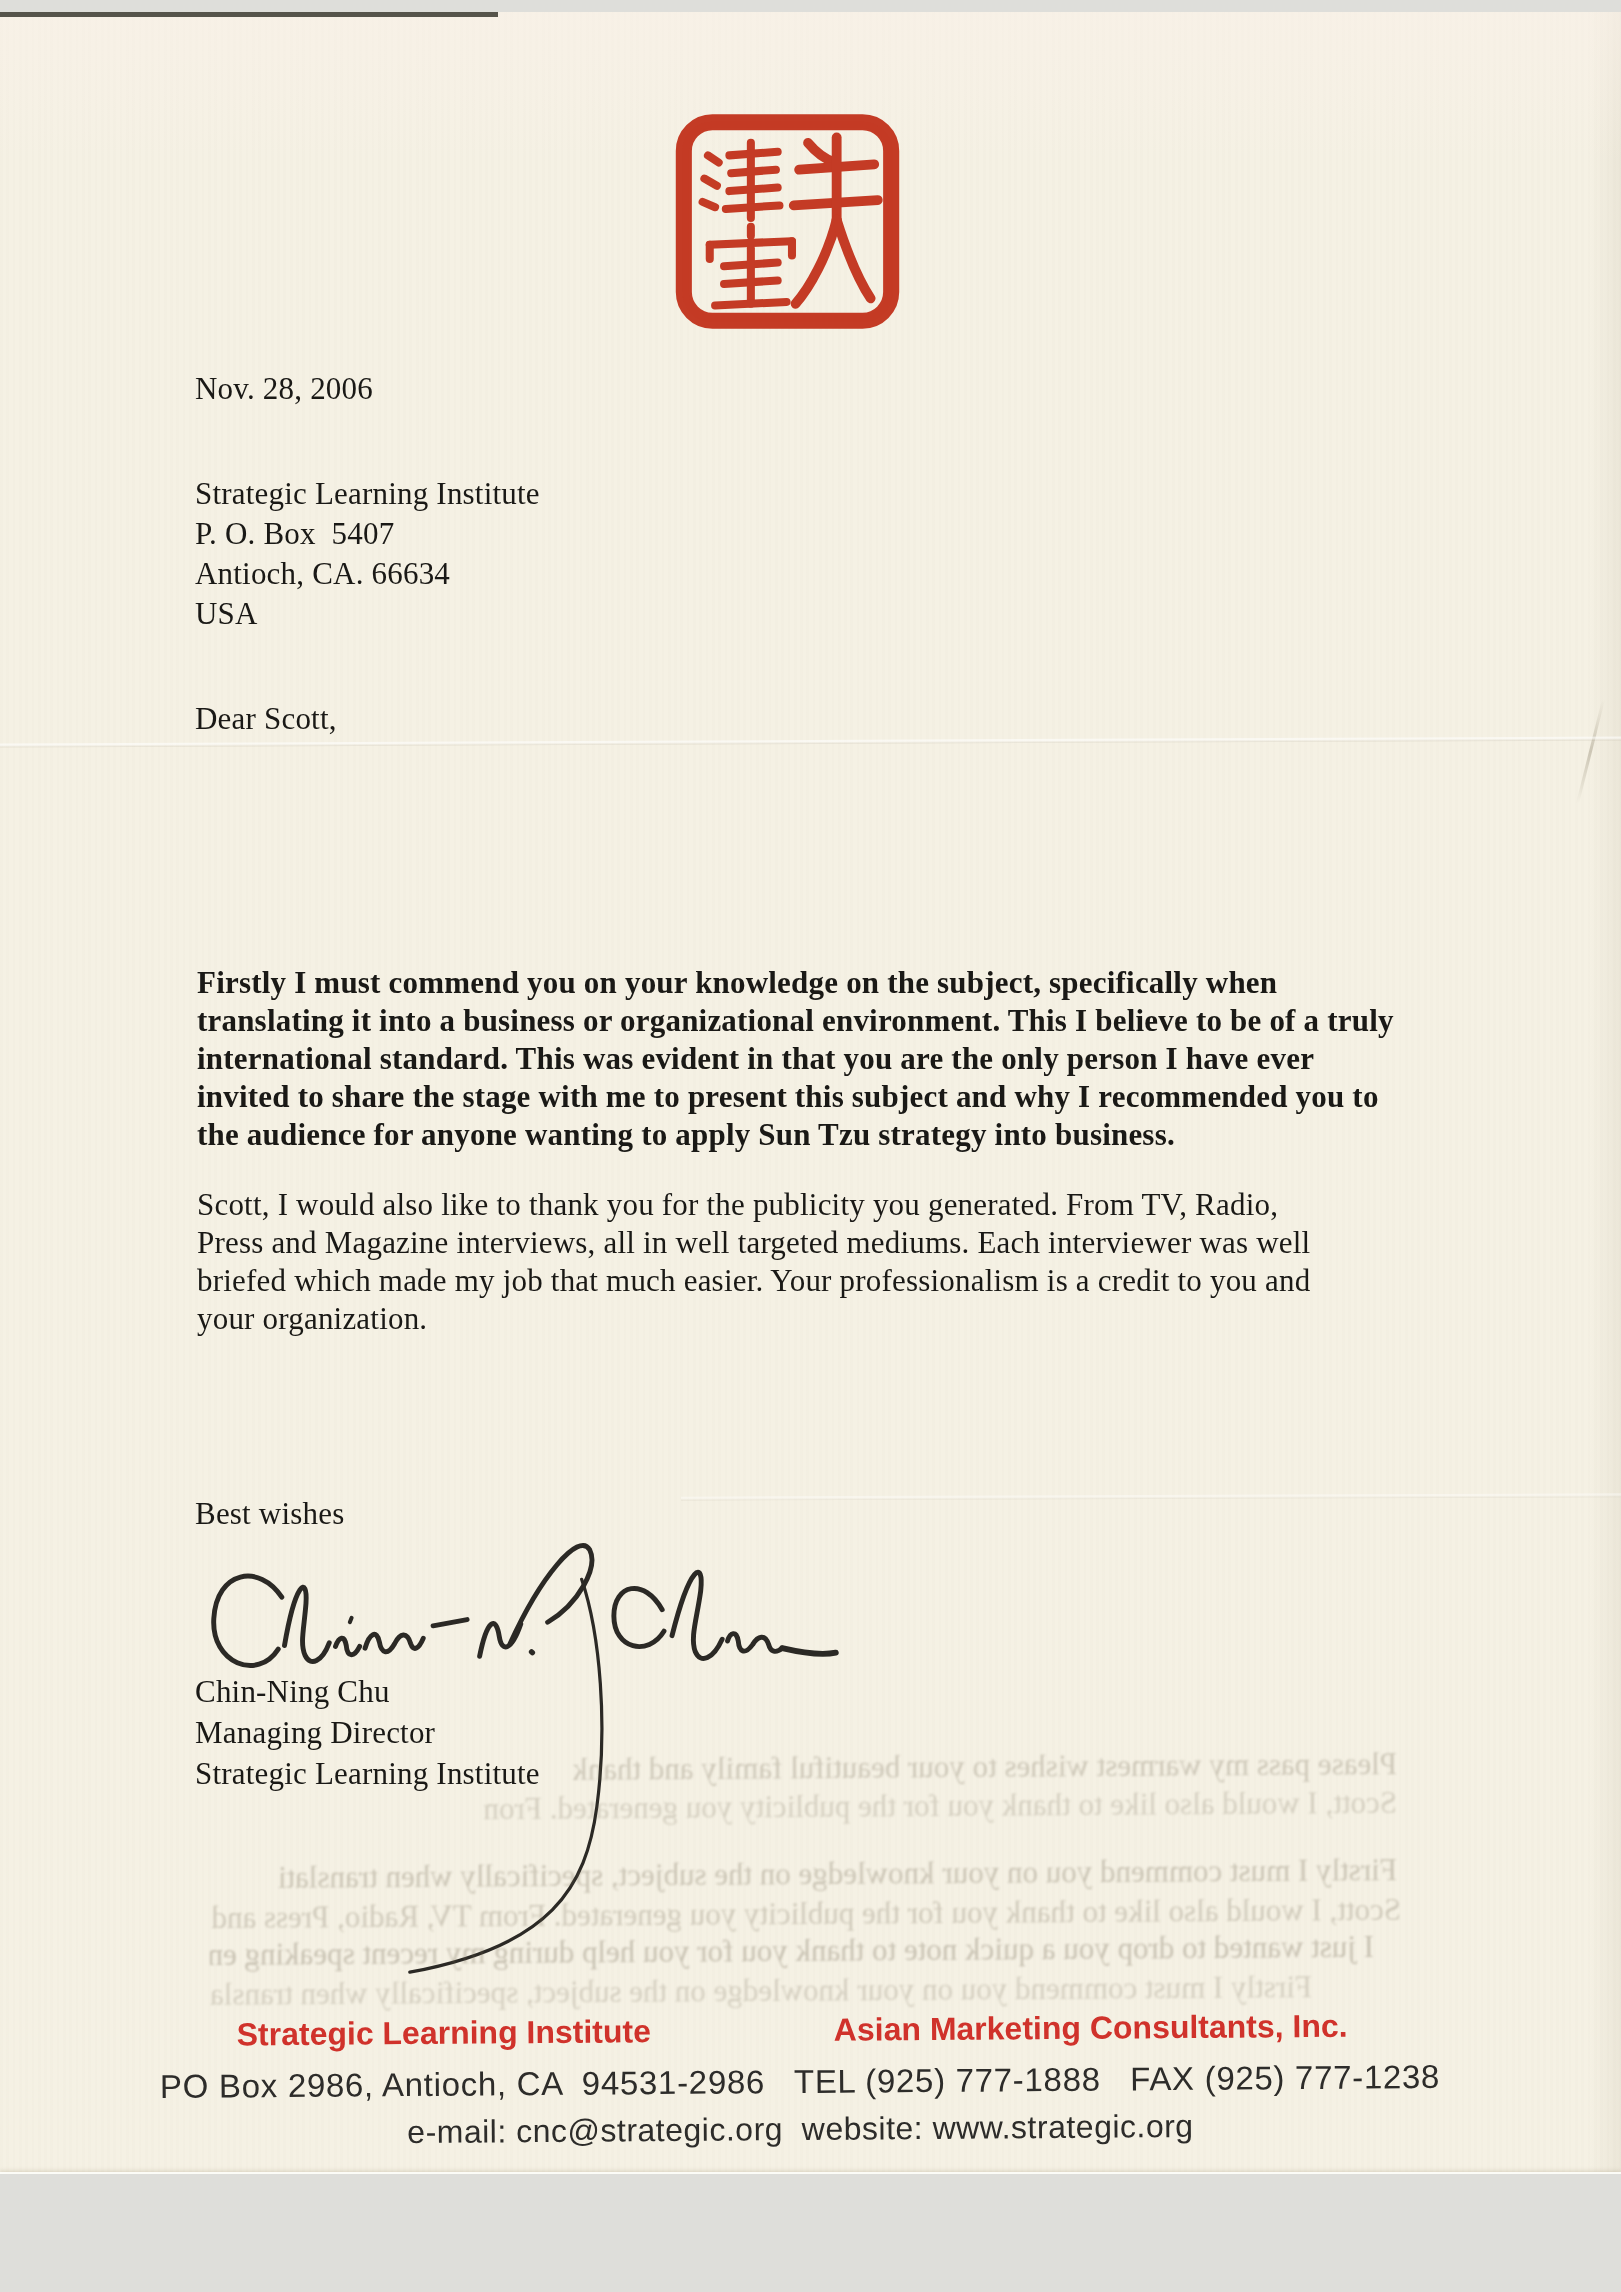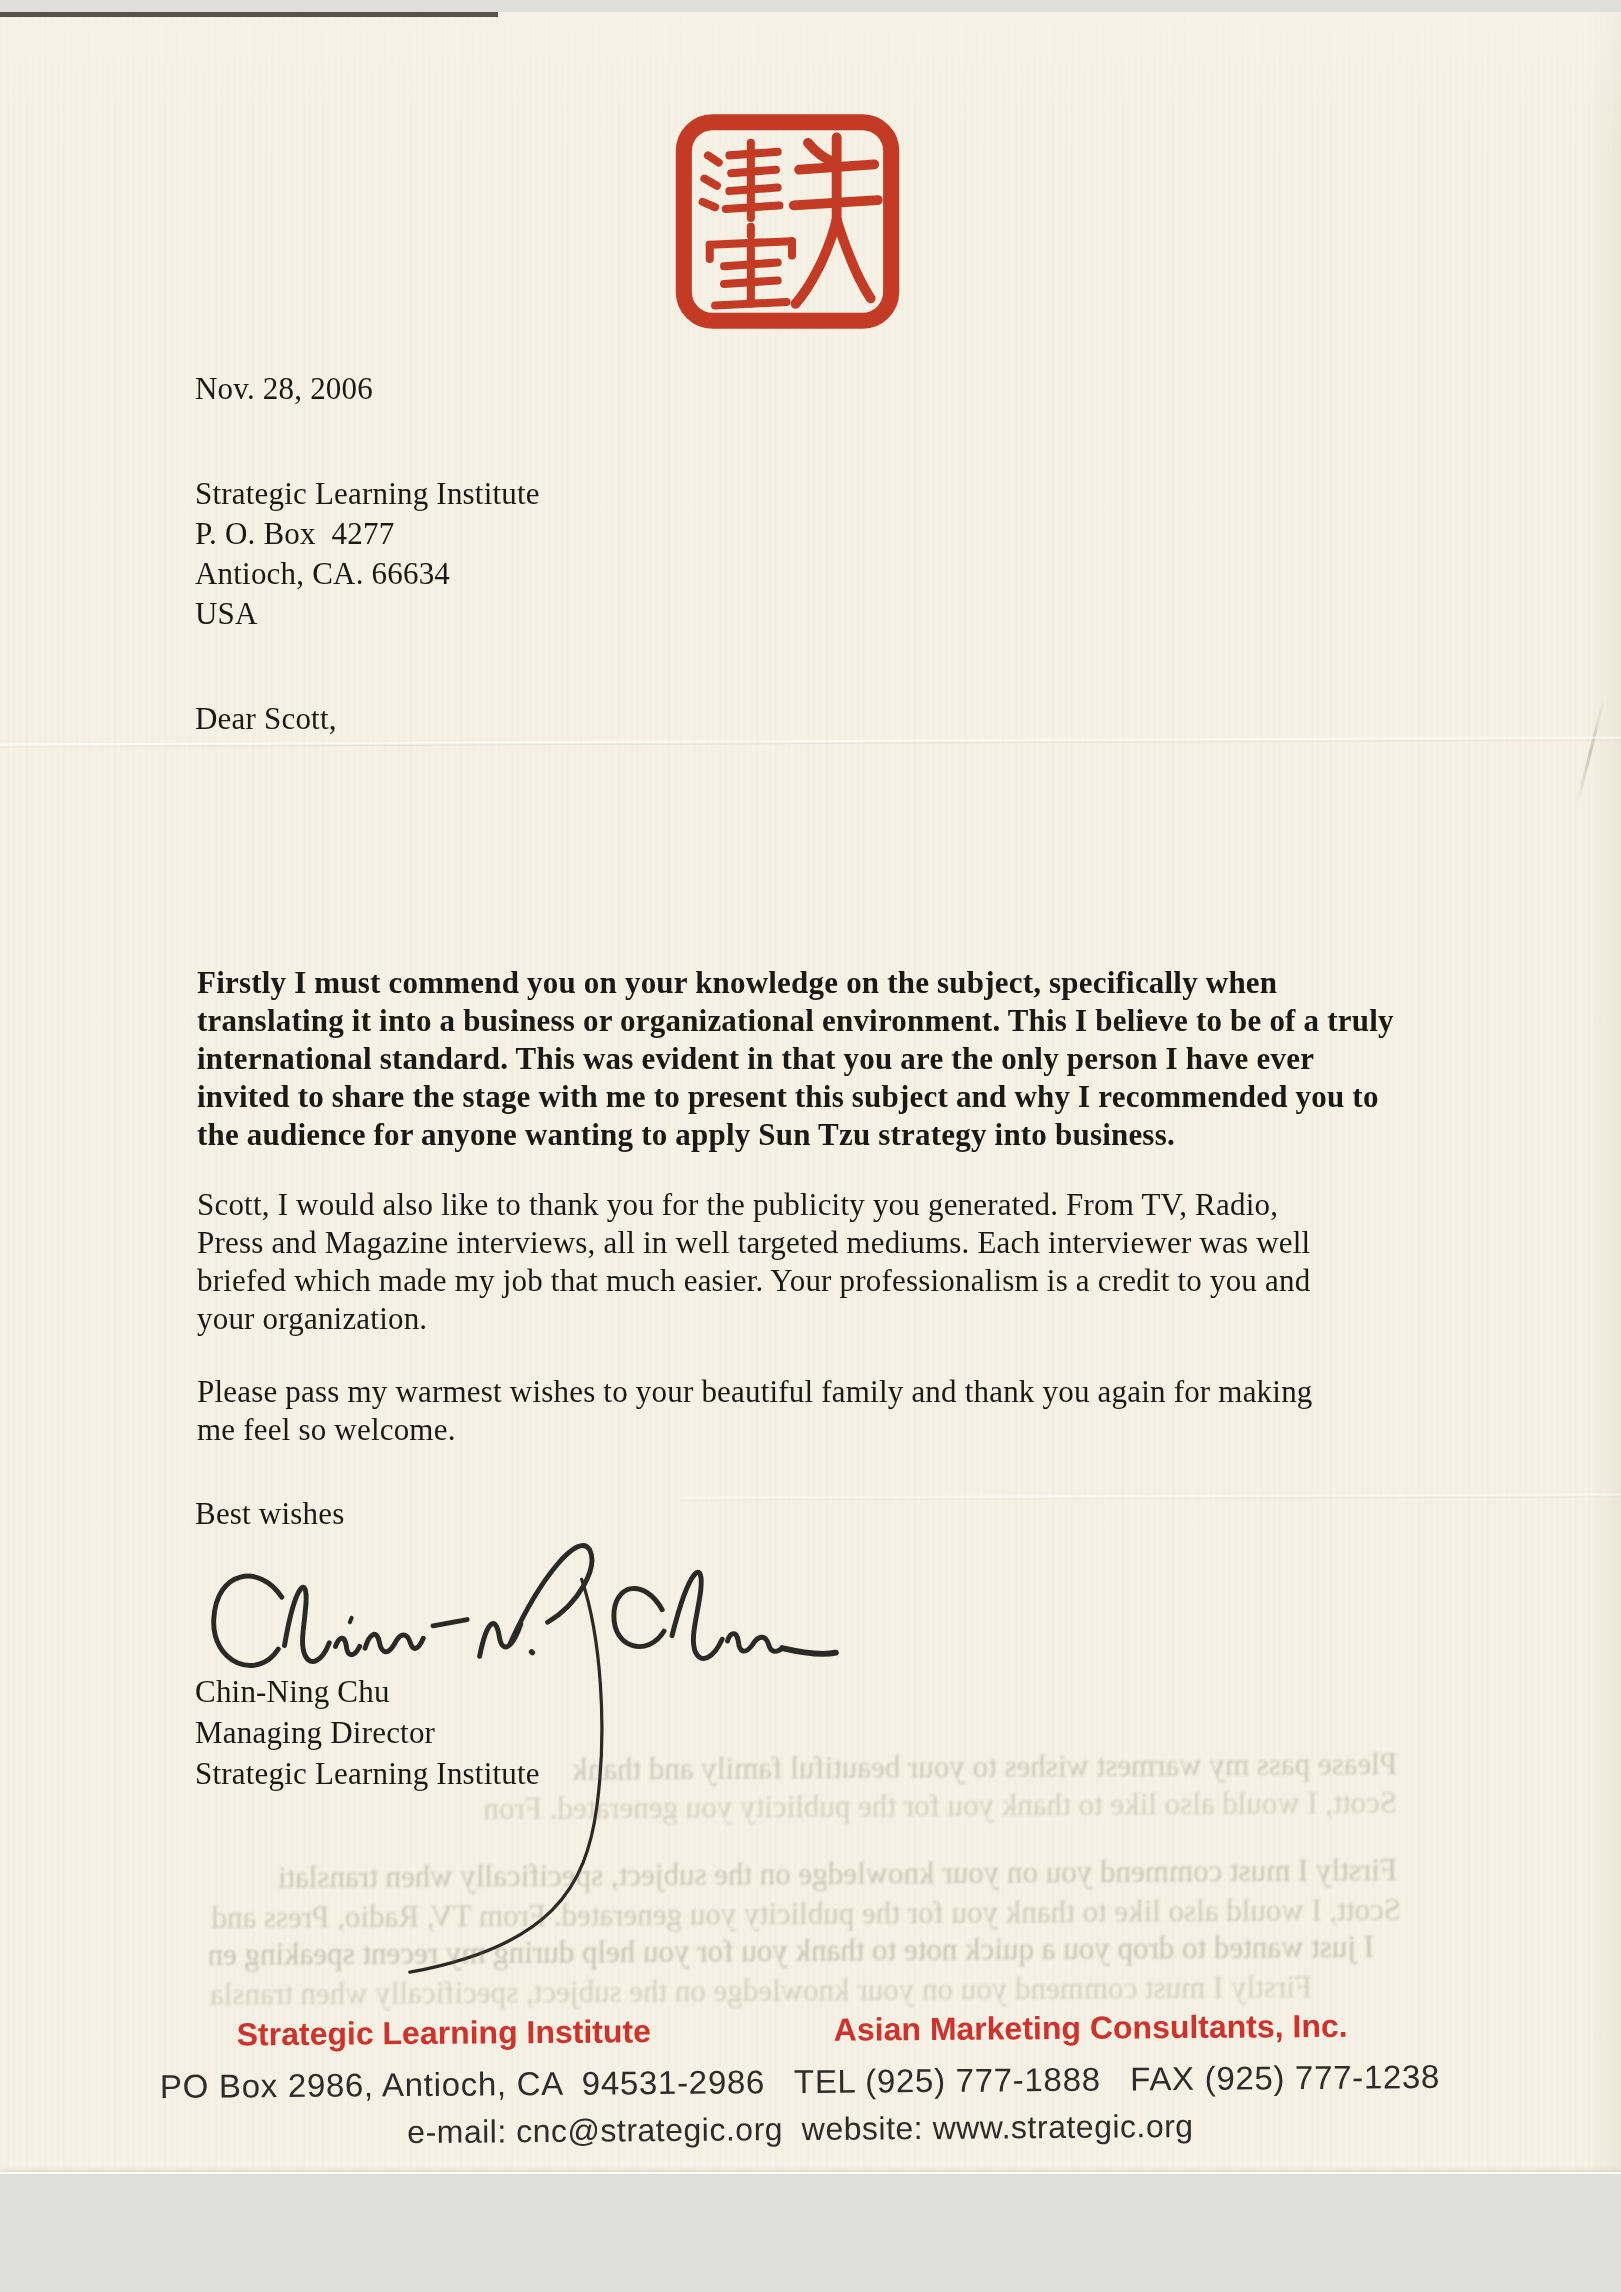--- a/index.html
+++ b/index.html
@@ -91,38 +91,36 @@
         <path d="M 86,152 L 86,214"></path>
         <path d="M 46,216 L 126,212"></path>
       </g>
     </g>
   </svg>
 
   <div class="abs typed" style="left:195px; top:358px;">Nov. 28, 2006</div>
 
   <div class="abs" style="left:195px; top:462px;">
     <div class="typed addr-line">Strategic Learning Institute</div>
-    <div class="typed addr-line">P. O. Box  4277</div>
+    <div class="typed addr-line">P. O. Box  5407</div>
     <div class="typed addr-line">Antioch, CA. 66634</div>
     <div class="typed addr-line">USA</div>
   </div>
 
   <div class="abs typed" style="left:195px; top:688px;">Dear Scott,</div>
 
   <div class="abs typed" style="left:197px; top:952px; width:1397px;font-weight:bold;">Firstly I must commend you on your knowledge on the subject, specifically when
 translating it into a business or organizational environment. This I believe to be of a truly
 international standard. This was evident in that you are the only person I have ever
 invited to share the stage with me to present this subject and why I recommended you to
 the audience for anyone wanting to apply Sun Tzu strategy into business.</div>
   <div class="abs typed" style="left:197px; top:1174px; width:1397px;">Scott, I would also like to thank you for the publicity you generated. From TV, Radio,
 Press and Magazine interviews, all in well targeted mediums. Each interviewer was well
 briefed which made my job that much easier. Your professionalism is a credit to you and
 your organization.</div>
-  <div class="abs typed" style="left:197px; top:1361px; width:1397px;">Please pass my warmest wishes to your beautiful family and thank you again for making
-me feel so welcome.</div>
 
   <div class="abs typed" style="left:195px; top:1483px;">Best wishes</div>
 
   <svg class="sig-svg" width="682" height="459" viewBox="0 0 762 512">
     <g fill="none" stroke="#2b2925" stroke-linecap="round" stroke-linejoin="round">
 
       <path stroke-width="5.5" d="M 97,78 C 72,40 24,48 21,102 C 18,152 70,172 93,136"></path>
       <path stroke-width="5.5" d="M 100,132 C 112,62 126,52 124,85 C 122,112 117,130 123,143 C 129,156 142,150 150,129"></path>
       <path stroke-width="5.5" d="M 157,133 C 161,122 167,120 169,132 C 170,144 177,147 184,133"></path>
       <path stroke-width="4.5" d="M 173,106 L 175,101"></path>

